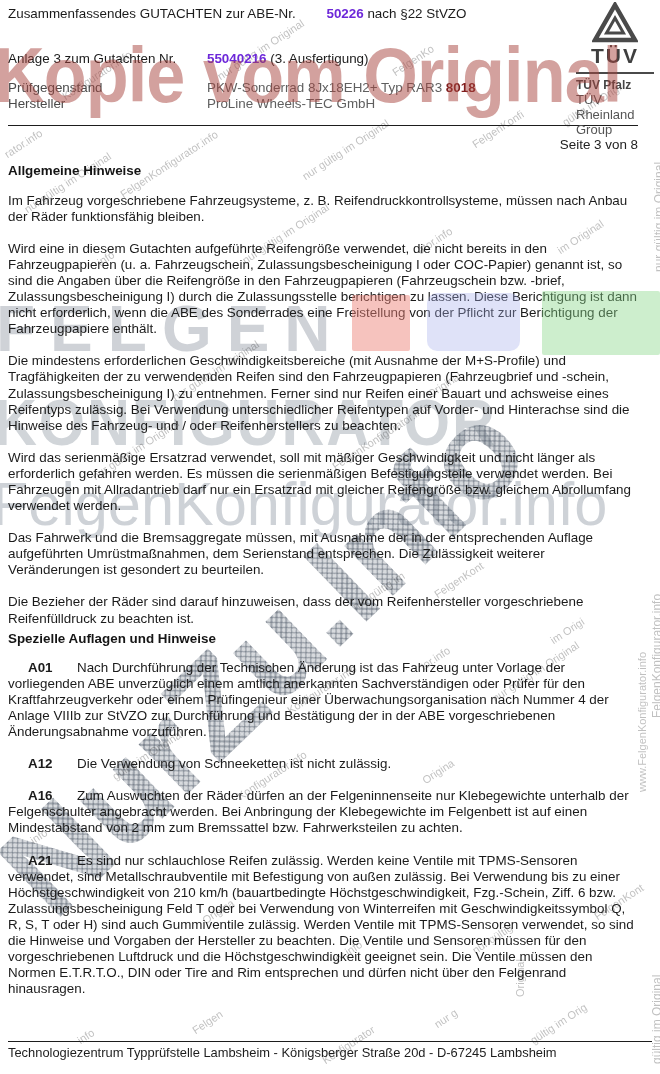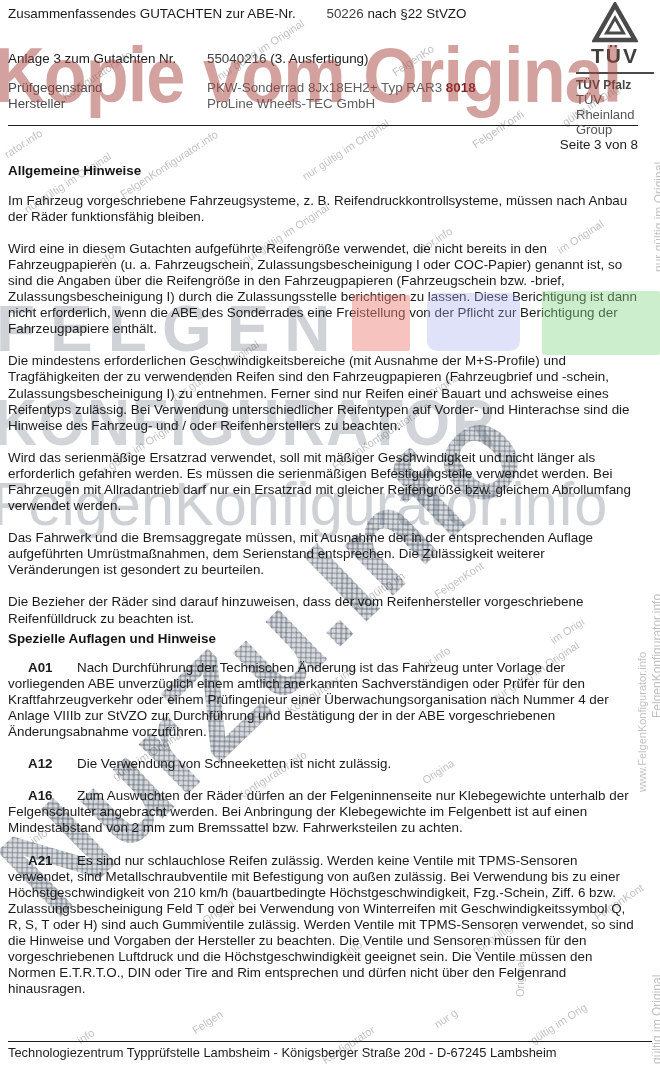--- a/index.html
+++ b/index.html
@@ -65,21 +65,21 @@
     padding:6px 22px 0 8px;
     font-size:13.4px; line-height:16.1px;
   }
   .hdr-line { white-space:nowrap; }
   .hdr-line2 { margin-top:29px; }
   .hdr-fields { margin-top:13px; }
   .hdr-row { display:flex; }
   .hdr-label { width:199px; color:#4a4a4a; }
   .hdr-value { color:#5f5f5f; }
   .hdr-value .vb { color:#7f1d1d; font-weight:bold; }
-  b.num { font-weight:normal; color:#404040;padding-left:27px; }
+  b.num { font-weight:bold; color:#6d28d9;padding-left:27px; }
 
   .rule { border:none; border-top:1.6px solid #1d1d1d; margin-top:13px; width:100%; }
   .page-indicator { text-align:right; margin-top:11px; color:#222; }
 
   h3.sec-title { font-size:13.4px; font-weight:bold; color:#151515; }
   .sec-allg h3 { margin-top:10px; }
   .sec-spez h3 { margin-top:4px; }
   .para { margin-top:13px; }
   .para ~ .para { margin-top:16px; }
   .acode { font-weight:bold; display:inline-block; width:49px;margin-left:20px; }

